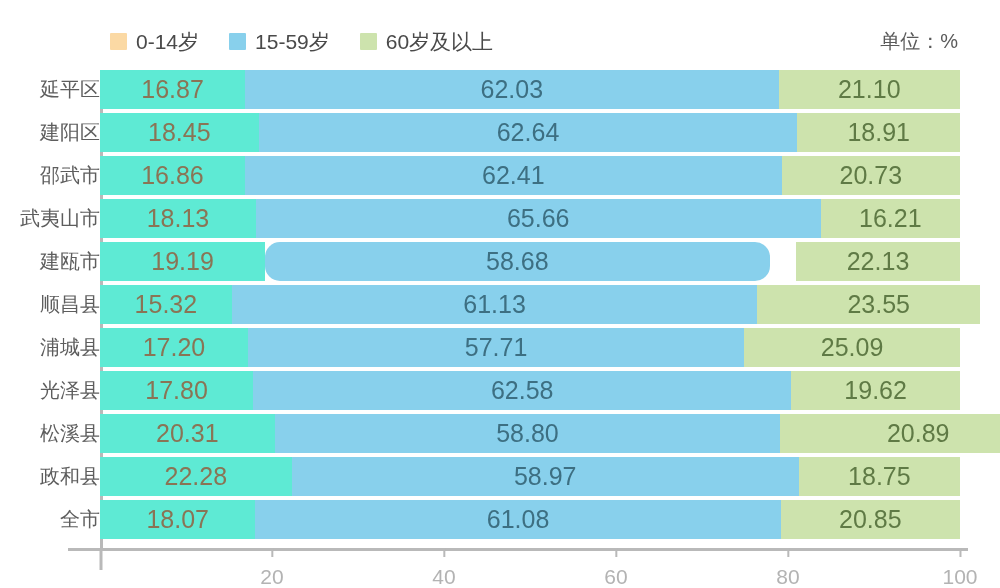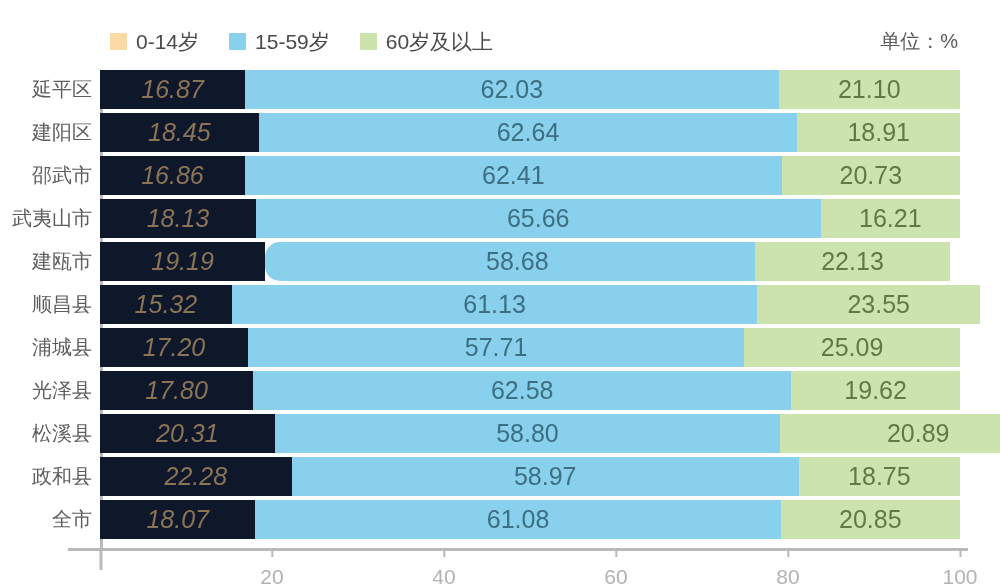--- a/index.html
+++ b/index.html
@@ -106,20 +106,21 @@
     position: absolute;
     left: 0;
     width: 92px;
     top: 0;
     height: 39px;
     line-height: 39px;
     text-align: right;
     font-size: 20px;
     color: #5d5d5d;
     white-space: nowrap;
+    padding-left: 8px;
   }
 
   .bar-track {
     position: absolute;
     left: 100px;
     top: 0;
     height: 39px;
     width: 860px;
   }
 
@@ -130,21 +131,21 @@
     display: flex;
     align-items: center;
     justify-content: center;
     overflow: visible;
   }
   .seg-value {
     font-size: 25px;
     line-height: 1;
     white-space: nowrap;
   }
-  .seg-young   { background: #0f172a; font-style: italic; }
+  .seg-young   { background: #5eead4; }
   .seg-young .seg-value  { color: #8a7455; }
   .seg-working { background: #88d0ec; }
   .seg-working .seg-value { color: #3d6f82; }
   .seg-old     { background: #cde3ad; }
   .seg-old .seg-value     { color: #5f7a45; }
 
   
   .ticks {
     position: absolute;
     left: 0;
@@ -259,21 +260,21 @@
         </div>
         <div class="row">
           <div class="row-label">建瓯市</div>
           <div class="bar-track">
             <div class="seg seg-young" style="left: 0px; width: 165.034px;">
               <span class="seg-value">19.19</span>
             </div>
             <div class="seg seg-working" style="left: 165.034px; width: 504.648px; border-radius: 15px;">
               <span class="seg-value">58.68</span>
             </div>
-            <div class="seg seg-old" style="left: 655px; width: 195px;">
+            <div class="seg seg-old" style="left: 696px; width: 164px;">
               <span class="seg-value">22.13</span>
             </div>
           </div>
         </div>
         <div class="row">
           <div class="row-label">顺昌县</div>
           <div class="bar-track">
             <div class="seg seg-young" style="left: 0px; width: 131.752px;">
               <span class="seg-value">15.32</span>
             </div>

